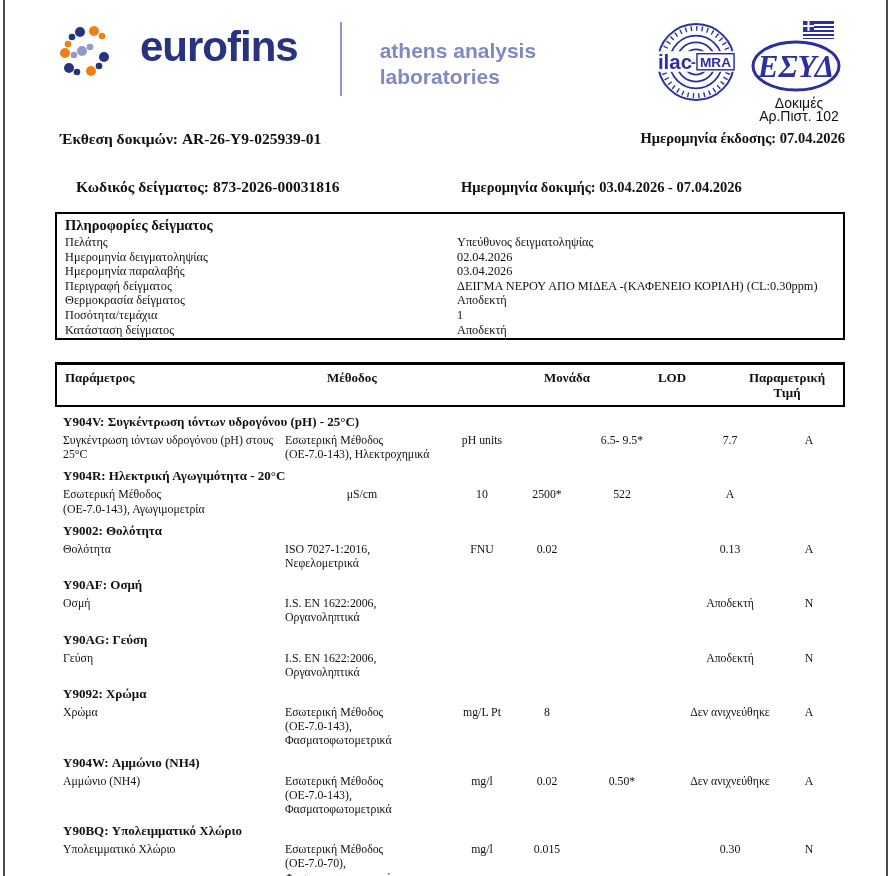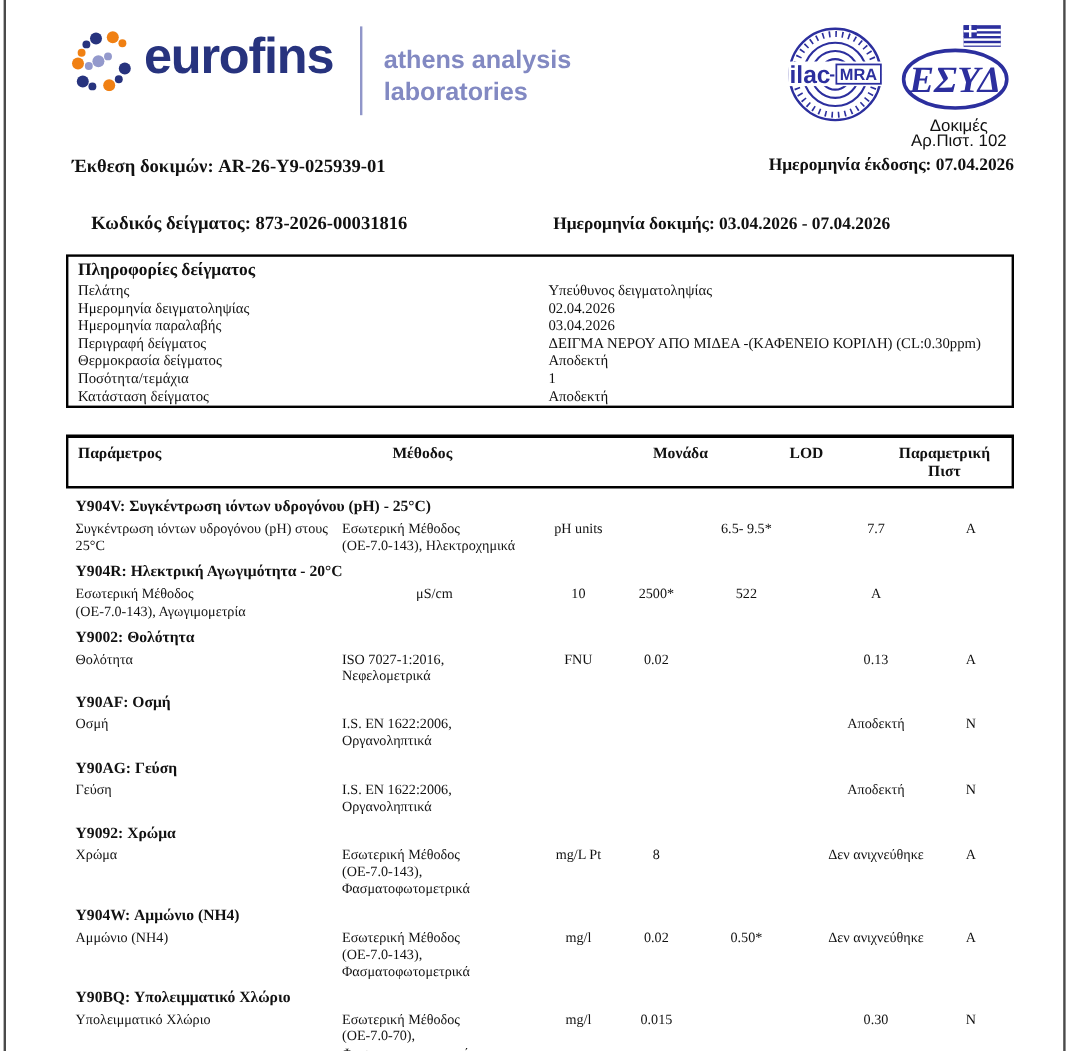--- a/index.html
+++ b/index.html
@@ -10,21 +10,21 @@
     font-family:"Liberation Serif", serif;
     color:#111;
     overflow:hidden;
   }
   .edge { position:absolute; top:0; bottom:0; width:2px; background:#4a4a4a; }
   .edge-left  { left:3px; }
   .edge-right { right:1px; }
 
   
   .header { position:absolute; top:16px; left:58px; width:789px; display:flex; justify-content:space-between; align-items:flex-start; }
-  .brand { display:flex; align-items:flex-start; }
+  .brand { display:flex; align-items:flex-start;gap:20px; }
   .brand-icon { margin-top:8px; }
   .brand-name {
     font-family:"Liberation Sans", sans-serif;
     font-size:42px; font-weight:bold; color:#27337e;
     letter-spacing:-1px; line-height:1; margin:10px 0 0 10px;
   }
   .brand-divider { width:2px; height:74px; background:#9096c9; margin:6px 18px 0 22px; }
   .brand-sub {
     font-family:"Liberation Sans", sans-serif;
     font-size:21px; font-weight:bold; color:#8289c2; line-height:26px; margin-top:22px;
@@ -194,21 +194,21 @@
   </div>
 </div>
 
 <div class="results">
   <div class="thead">
     <div class="hl">Παράμετρος</div>
     <div class="hl">Μέθοδος</div>
     <div class="hc">Μονάδα</div>
     <div class="hc">LOD</div>
     <div class="hc">Παραμετρική
-Πιστ</div>
+Τιμή</div>
     <div class="hc">Αποτέλεσμα</div>
     <div class="hc tt-h">TT</div>
   </div>
 
   <div class="group">
     <div class="group-title">Y904V: Συγκέντρωση ιόντων υδρογόνου (pH) - 25°C)</div>
     <div class="trow">
       <div class="c param">Συγκέντρωση ιόντων υδρογόνου (pH)  στους 25°C</div>
       <div class="c method">Εσωτερική Μέθοδος
 (ΟΕ-7.0-143), Ηλεκτροχημικά</div>

